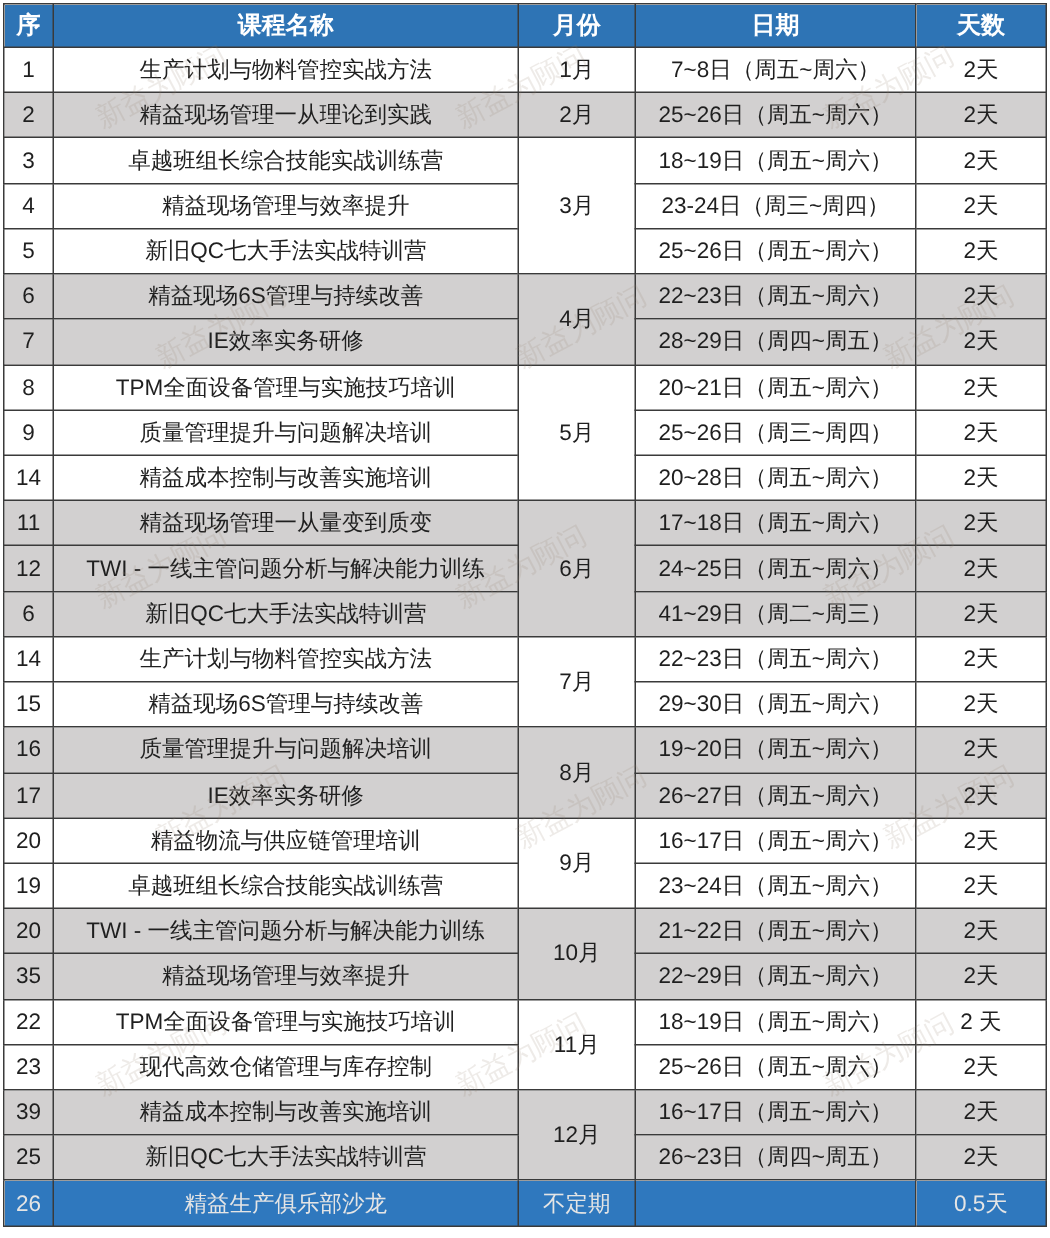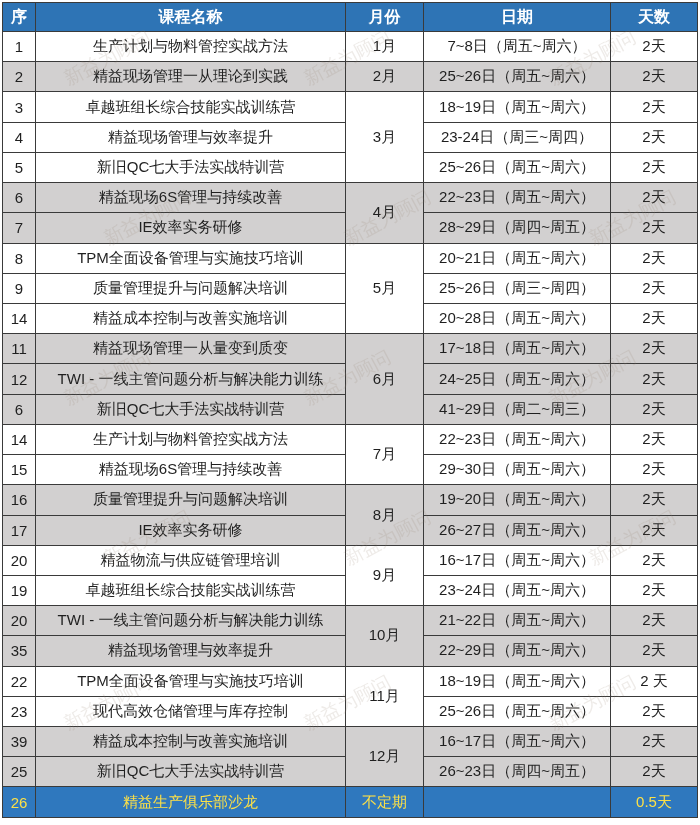--- a/index.html
+++ b/index.html
@@ -50,21 +50,21 @@
   .col-course{ width: 310px; }
   .col-month { width: 78px;  }
   .col-date  { width: 187px; }
   .col-days  { width: 87px;  }
   td.td-course {
     text-align: center;
     padding-left: 7px;
   }
   tr.band-gray td  { background: #d2d0d0; }
   tr.band-white td { background: #ffffff; }
-  tr.band-blue td  { background: #2f78be; color: #fde047; }
+  tr.band-blue td  { background: #2f78be; color: #e5e5e5; }
   .watermark-layer {
     position: absolute;
     top: 0; left: 0;
     width: 700px;
     height: 825px;
     pointer-events: none;
     z-index: 5;
   }
   .watermark-layer span {
     position: absolute;

